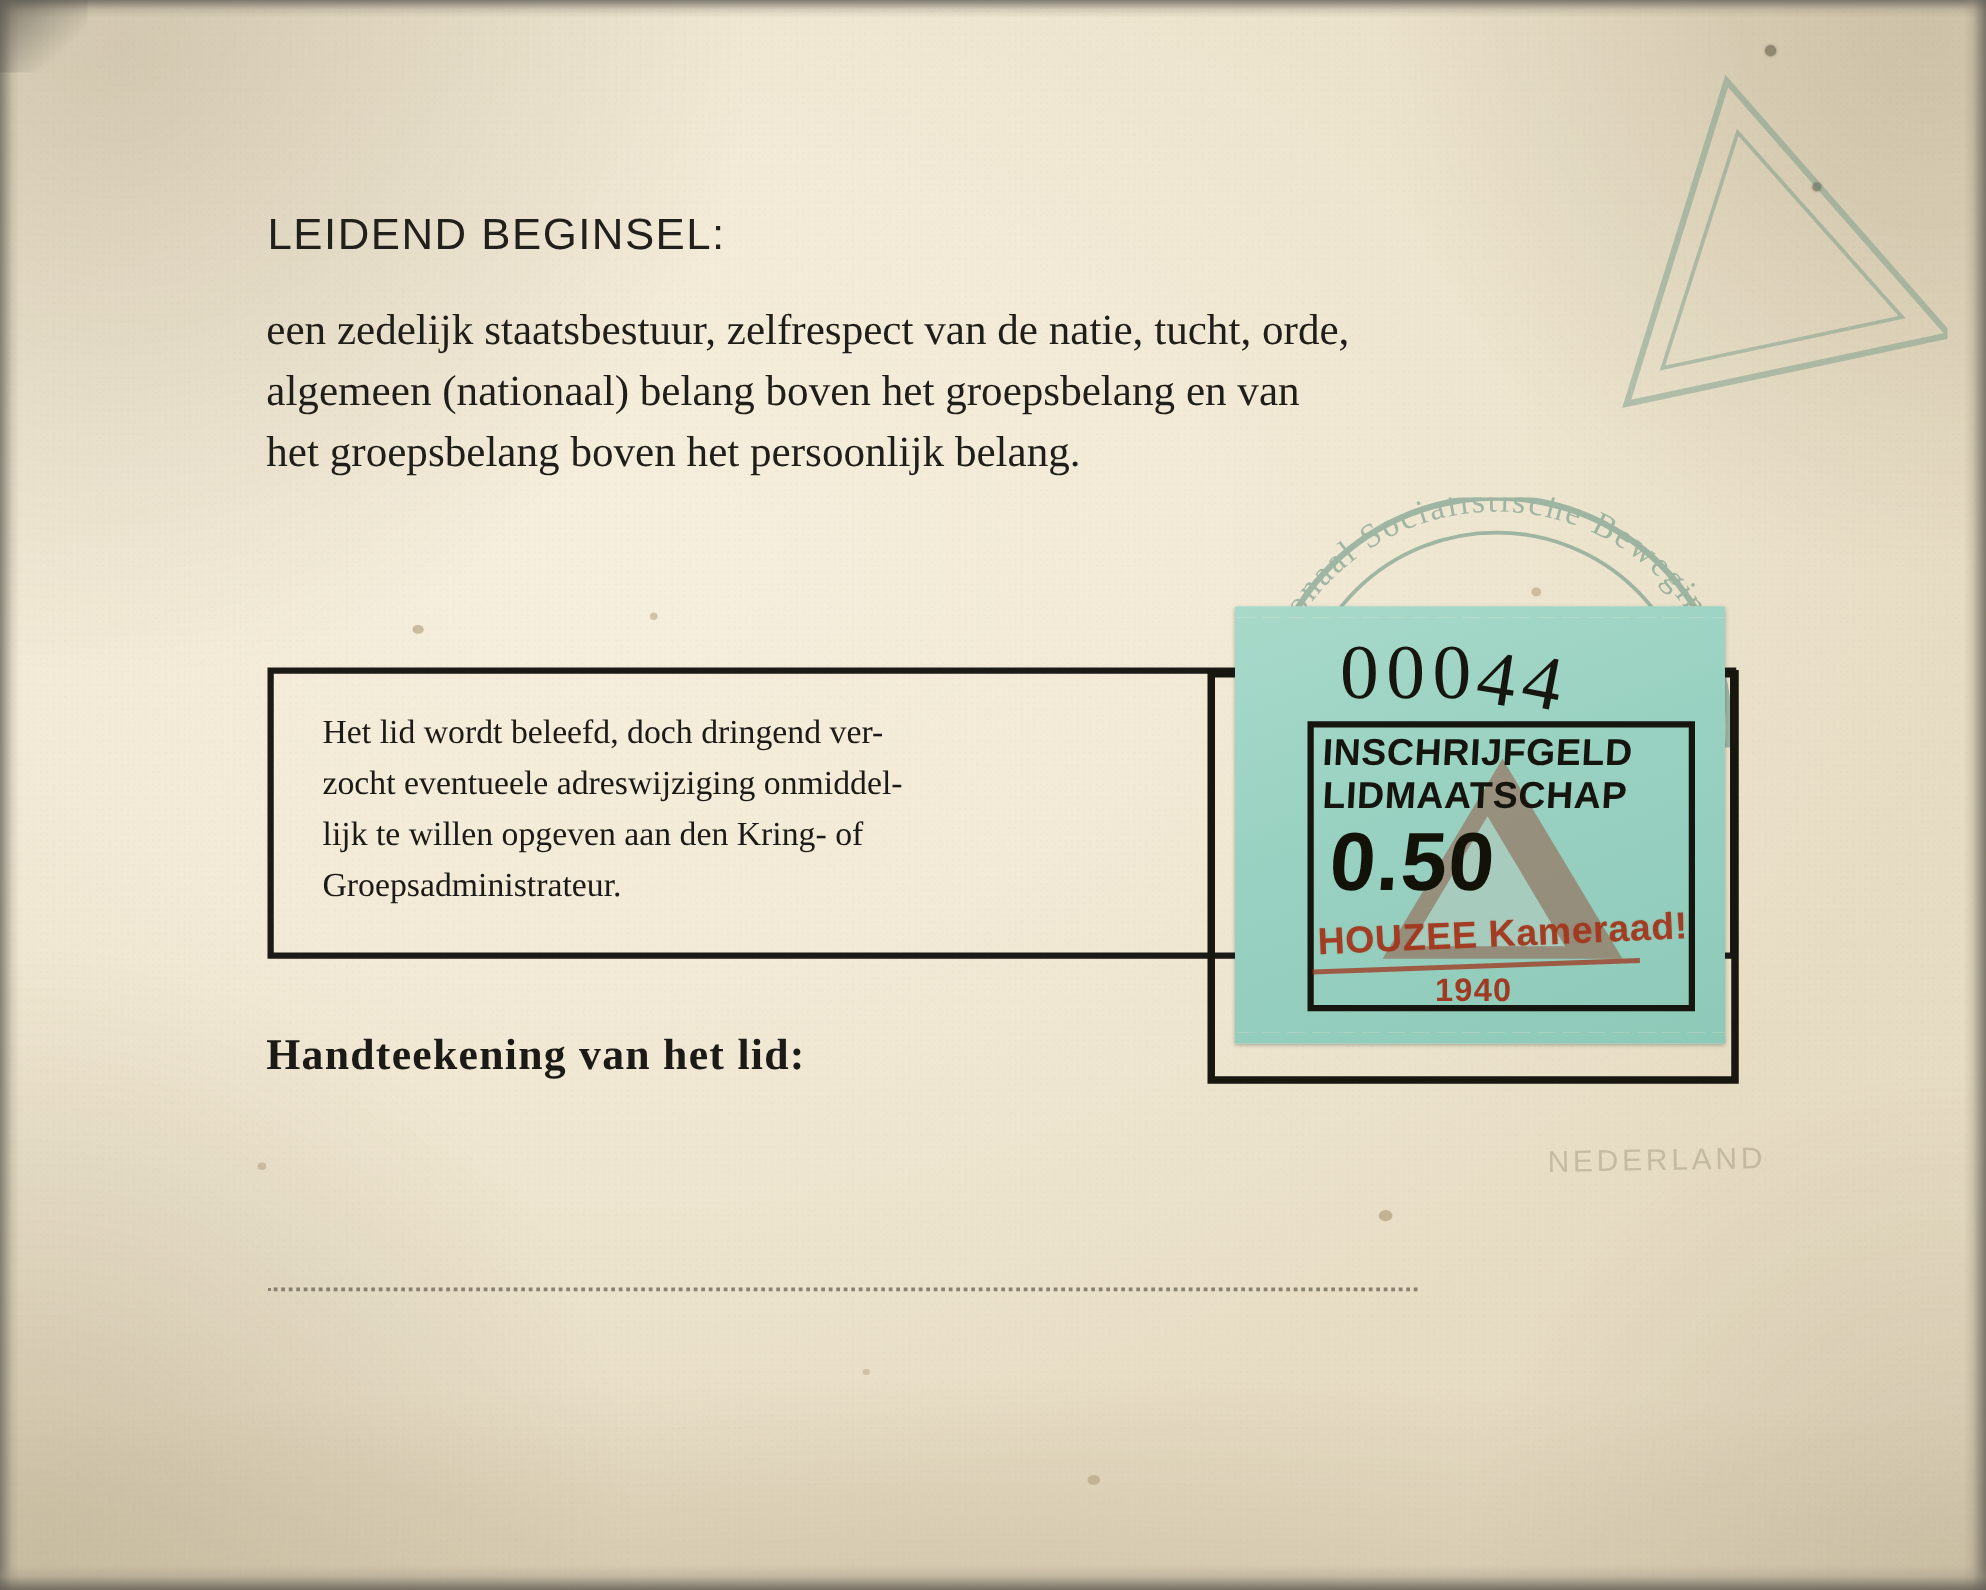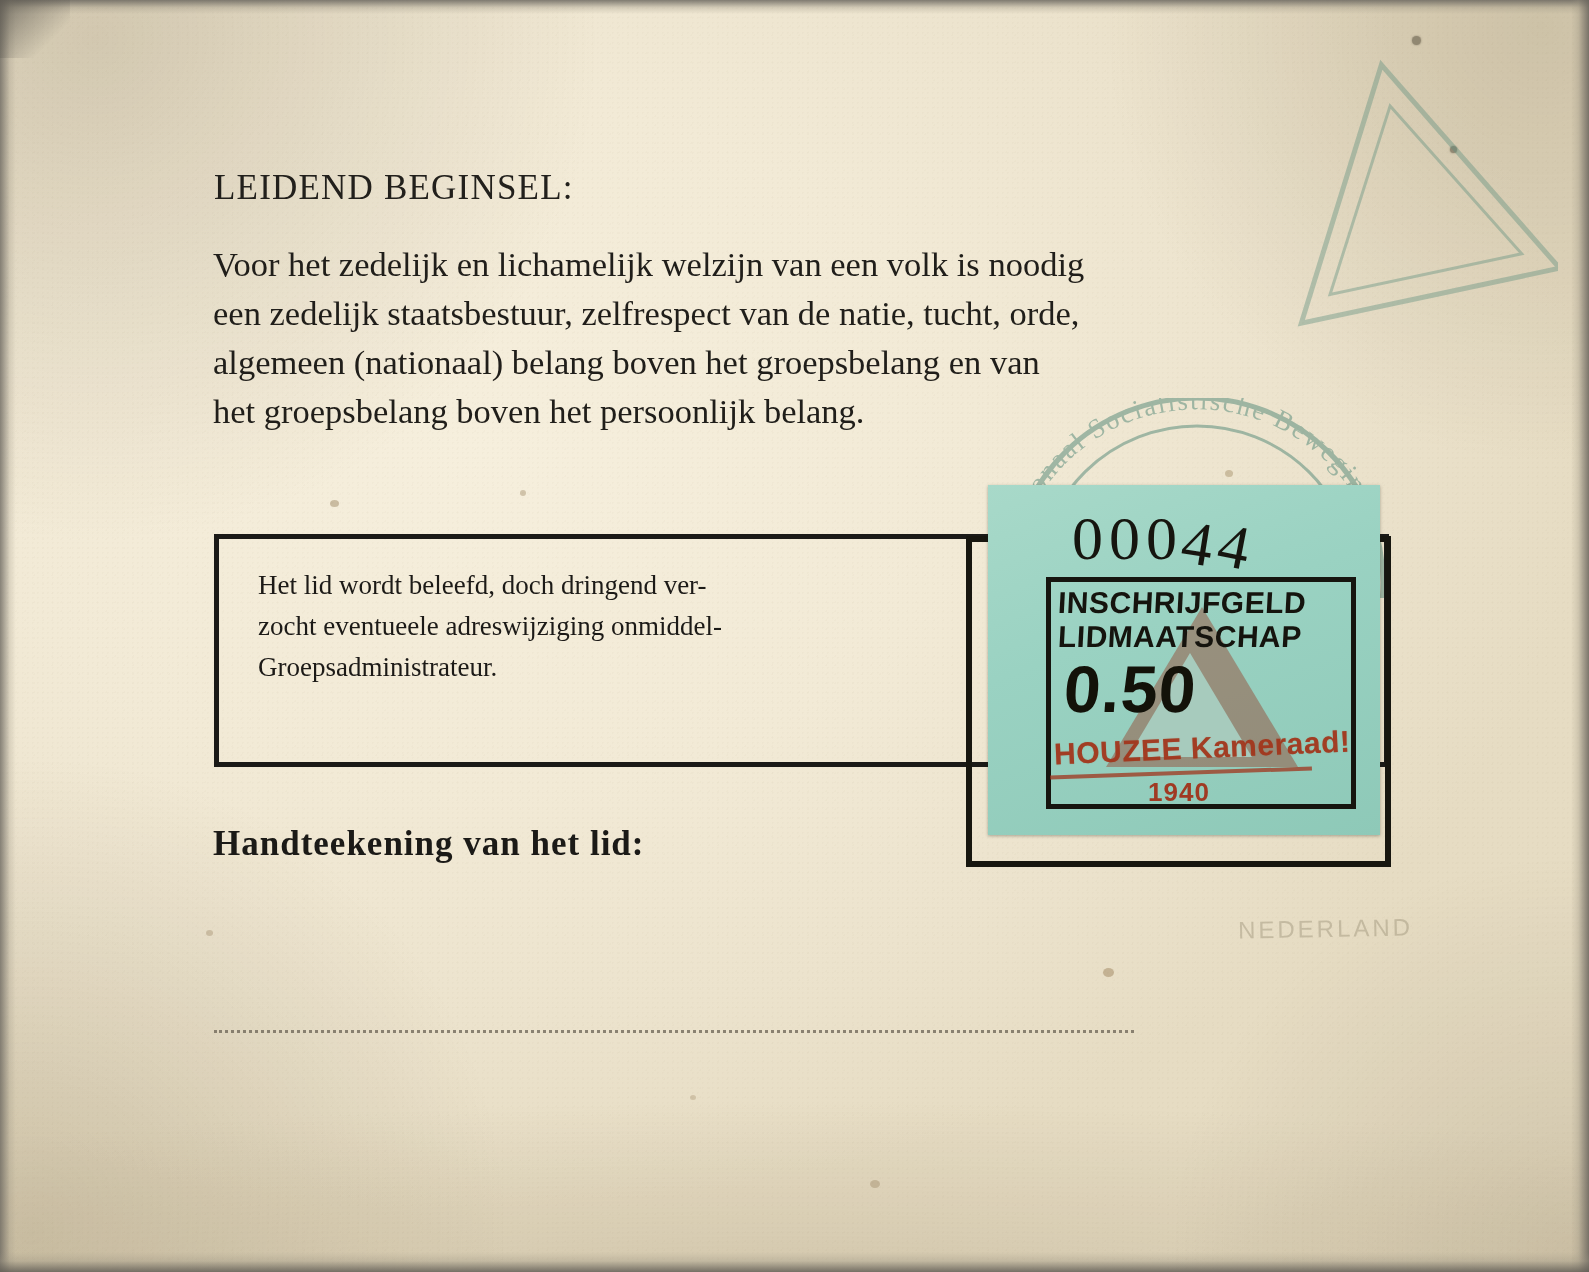--- a/index.html
+++ b/index.html
@@ -84,21 +84,21 @@
   }
 
   
   .heading {
     position: absolute;
     left: 214px;
     top: 168px;
     font-size: 35px;
     letter-spacing: 1.2px;
     color: #22201c;
-    font-family: Liberation Serif, serif;
+    font-family: Liberation Sans, sans-serif;
   }
   .principle {
     position: absolute;
     left: 213px;
     top: 240px;
     width: 1186px;
     font-size: 34.5px;
     line-height: 49px;
     color: #201e1a;
     text-align: justify;
@@ -380,30 +380,30 @@
       </text>
       <polygon points="219,96 286,200 152,200" fill="none" stroke="#5e8f7e" stroke-width="4"></polygon>
     </svg>
   </div>
 
   <div class="bleed-text">NEDERLAND</div>
 
   <div class="heading">LEIDEND BEGINSEL:</div>
 
   <div class="principle">
-    <span>Voor het zedelijk en lichamelijk welzijn van een volk is noodig</span>
     <span>een zedelijk staatsbestuur, zelfrespect van de natie, tucht, orde,</span>
     <span>algemeen (nationaal) belang boven het groepsbelang en van</span>
     <span>het groepsbelang boven het persoonlijk belang.</span>
   </div>
 
   <div class="notice-box"></div>
   <div class="notice-text">
     <span>Het lid wordt beleefd, doch dringend ver-</span>
     <span>zocht eventueele adreswijziging onmiddel-</span>
+    <span>lijk te willen opgeven aan den Kring- of</span>
     <span>Groepsadministrateur.</span>
   </div>
 
   <div class="signature-label">Handteekening van het lid:</div>
   <div class="signature-line"></div>
 
   <div class="stamp-frame"></div>
 
   <div class="stamp">
     <div class="stamp-perf-top"></div>

